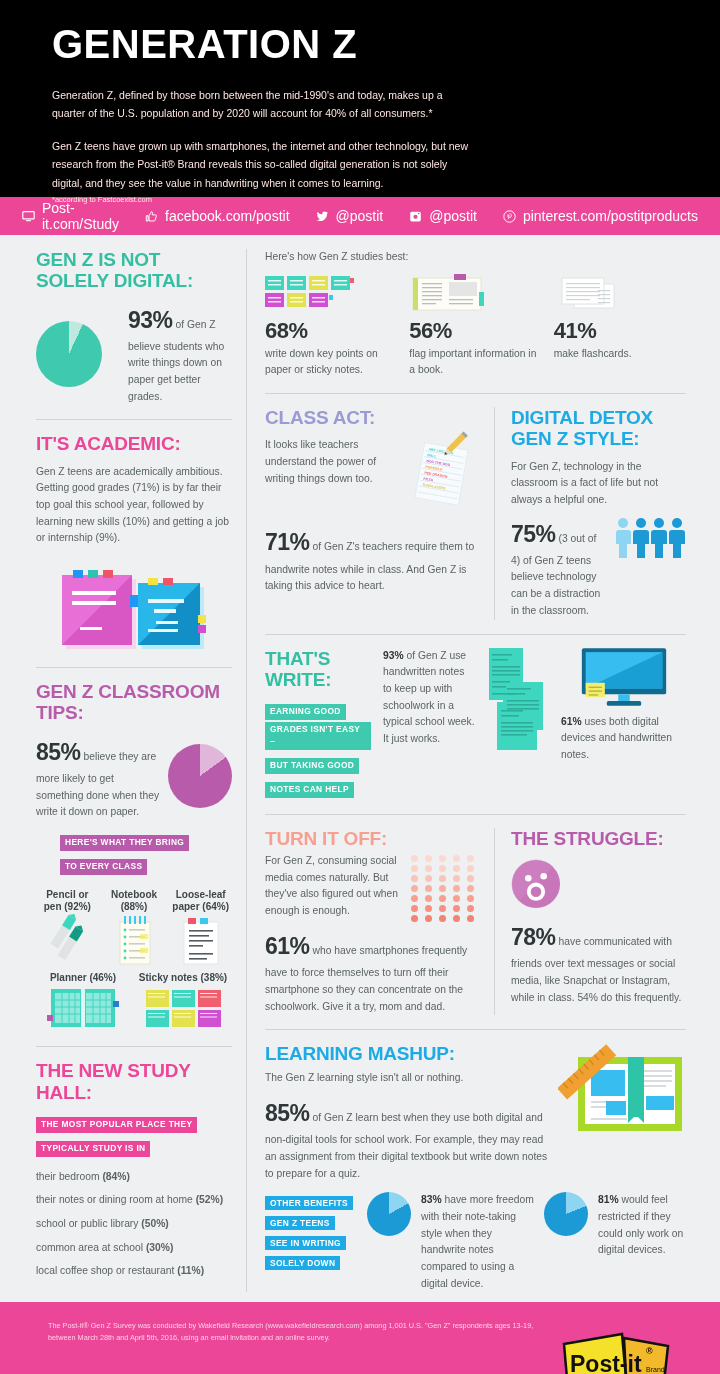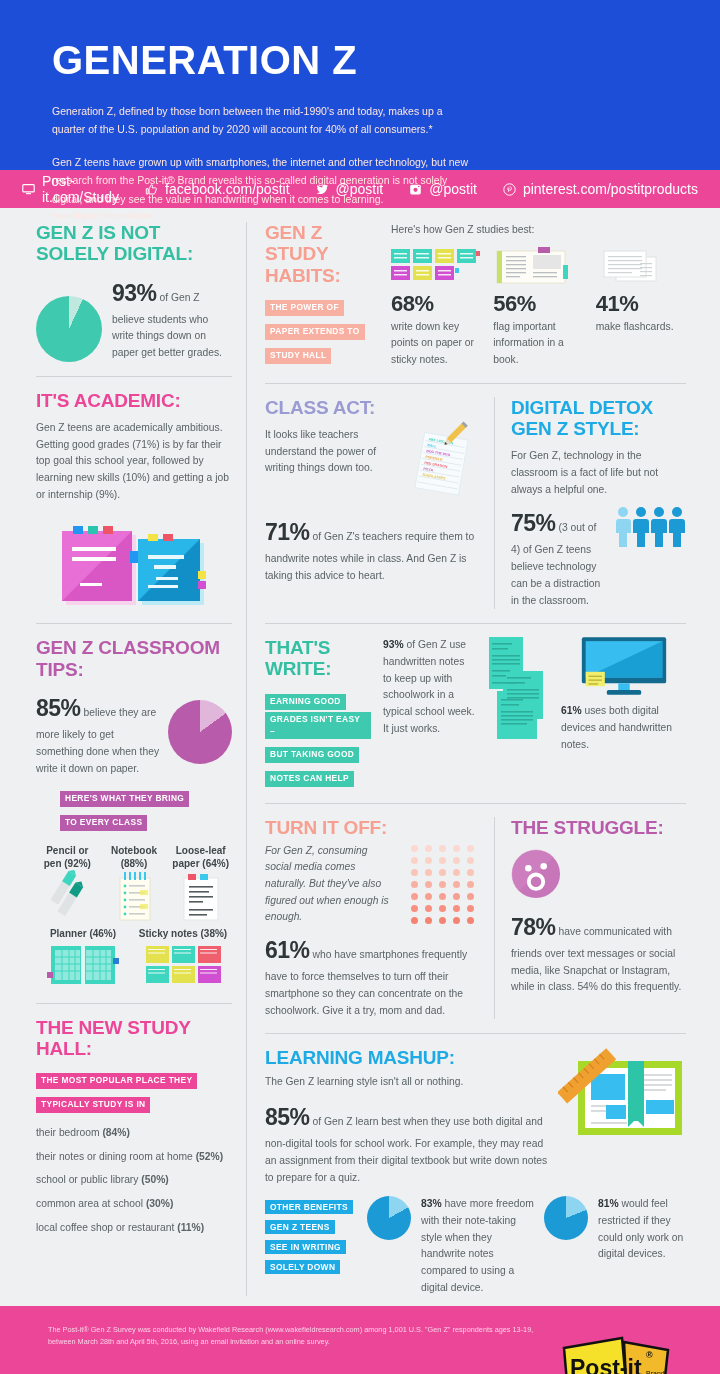--- a/index.html
+++ b/index.html
@@ -5,21 +5,21 @@
   * { box-sizing: border-box; margin:0; padding:0; }
   body {
     width:720px; height:1374px; overflow:hidden;
     background:#eef0f1;
     font-family:"Liberation Sans", sans-serif;
     color:#5b6366;
   }
   .page { position:relative; width:720px; height:1374px; background:#eef0f1; }
 
   
-  .header { background:#1d4ed8; padding:40px 52px 26px 52px; height:170px; }
+  .header { background:#000000; padding:24px 52px 26px 52px; height:197px; }
   .header h1 {
     font-size:40px; letter-spacing:.5px; color:#ffffff; font-weight:bold;
     margin-bottom:22px; line-height:1;
   }
   .header p { color:#ffe6e1; font-size:10.5px; line-height:1.75; max-width:420px; }
   .header p.second { margin-top:14px; }
   .header .fine { font-size:7.5px; color:#ffe6e1; margin-top:3px; }
 
   
   .social {
@@ -132,21 +132,21 @@
       <span>pinterest.com/postitproducts</span>
     </div>
   </div>
 
   <div class="body">
 
     <div class="colL">
 
       <div>
         <h2 class="sec teal">GEN Z IS NOT SOLELY DIGITAL:</h2>
-        <div style="display:flex; gap:10px; align-items:flex-end; margin-top:10px;">
+        <div style="display:flex; gap:26px; align-items:center; margin-top:10px;">
           <div style="flex:none; width:66px; height:66px; border-radius:50%;
                       background:conic-gradient(#bfe8de 0deg 25deg, #3fc9ae 25deg 360deg);"></div>
           <div class="stat">
             <span class="big">93%</span><span>of Gen Z believe students who write things down on paper get better grades.</span>
           </div>
         </div>
       </div>
 
       <div class="rule"></div>
 
@@ -335,28 +335,20 @@
             <span>local coffee shop or restaurant </span><b>(11%)</b>
           </div>
         </div>
       </div>
 
     </div>
 
     <div class="colR">
 
       <div style="display:flex; gap:14px;">
-        <div style="width:112px; flex:none;">
-          <h2 class="sec salmon">GEN Z STUDY HABITS:</h2>
-          <div class="tag-wrap">
-            <span class="tag salmon">THE POWER OF</span><br>
-            <span class="tag salmon">PAPER EXTENDS TO</span><br>
-            <span class="tag salmon">STUDY HALL</span>
-          </div>
-        </div>
         <div style="flex:1;">
           <div class="stat">Here's how Gen Z studies best:</div>
           <div style="display:flex; gap:12px; margin-top:8px;">
 
             <div style="flex:1;">
               <div style="height:40px;">
                 <svg viewBox="0 0 90 40" width="90" height="40">
                   <g>
                     <rect x="0" y="2" width="19" height="14" fill="#3fd6c0"></rect>
                       <rect x="22" y="2" width="19" height="14" fill="#3fd6c0"></rect>
@@ -584,21 +576,21 @@
             <b style="color:#2f3638;">61%</b> <span>uses both digital devices and handwritten notes.</span>
           </div>
         </div>
       </div>
 
       <div class="rule"></div>
 
       <div style="display:flex; gap:16px;">
         <div style="width:213px;">
           <h2 class="sec salmon">TURN IT OFF:</h2>
-          <div style="display:flex; gap:22px;font-style:italic;">
+          <div style="display:flex; gap:8px;">
             <p class="body-txt" style="flex:1; margin-top:4px;">For Gen Z, consuming social media comes naturally. But they've also figured out when enough is enough.</p>
             <div class="dots" style="flex:none; margin-top:6px;">
               <i style="background:#fbd9d0"></i>
                 <i style="background:#fbd9d0"></i>
                 <i style="background:#fbd9d0"></i>
                 <i style="background:#fbd9d0"></i>
                 <i style="background:#fbd9d0"></i>
               <i style="background:#fbd2c7"></i>
                 <i style="background:#fbd2c7"></i>
                 <i style="background:#fbd2c7"></i>

